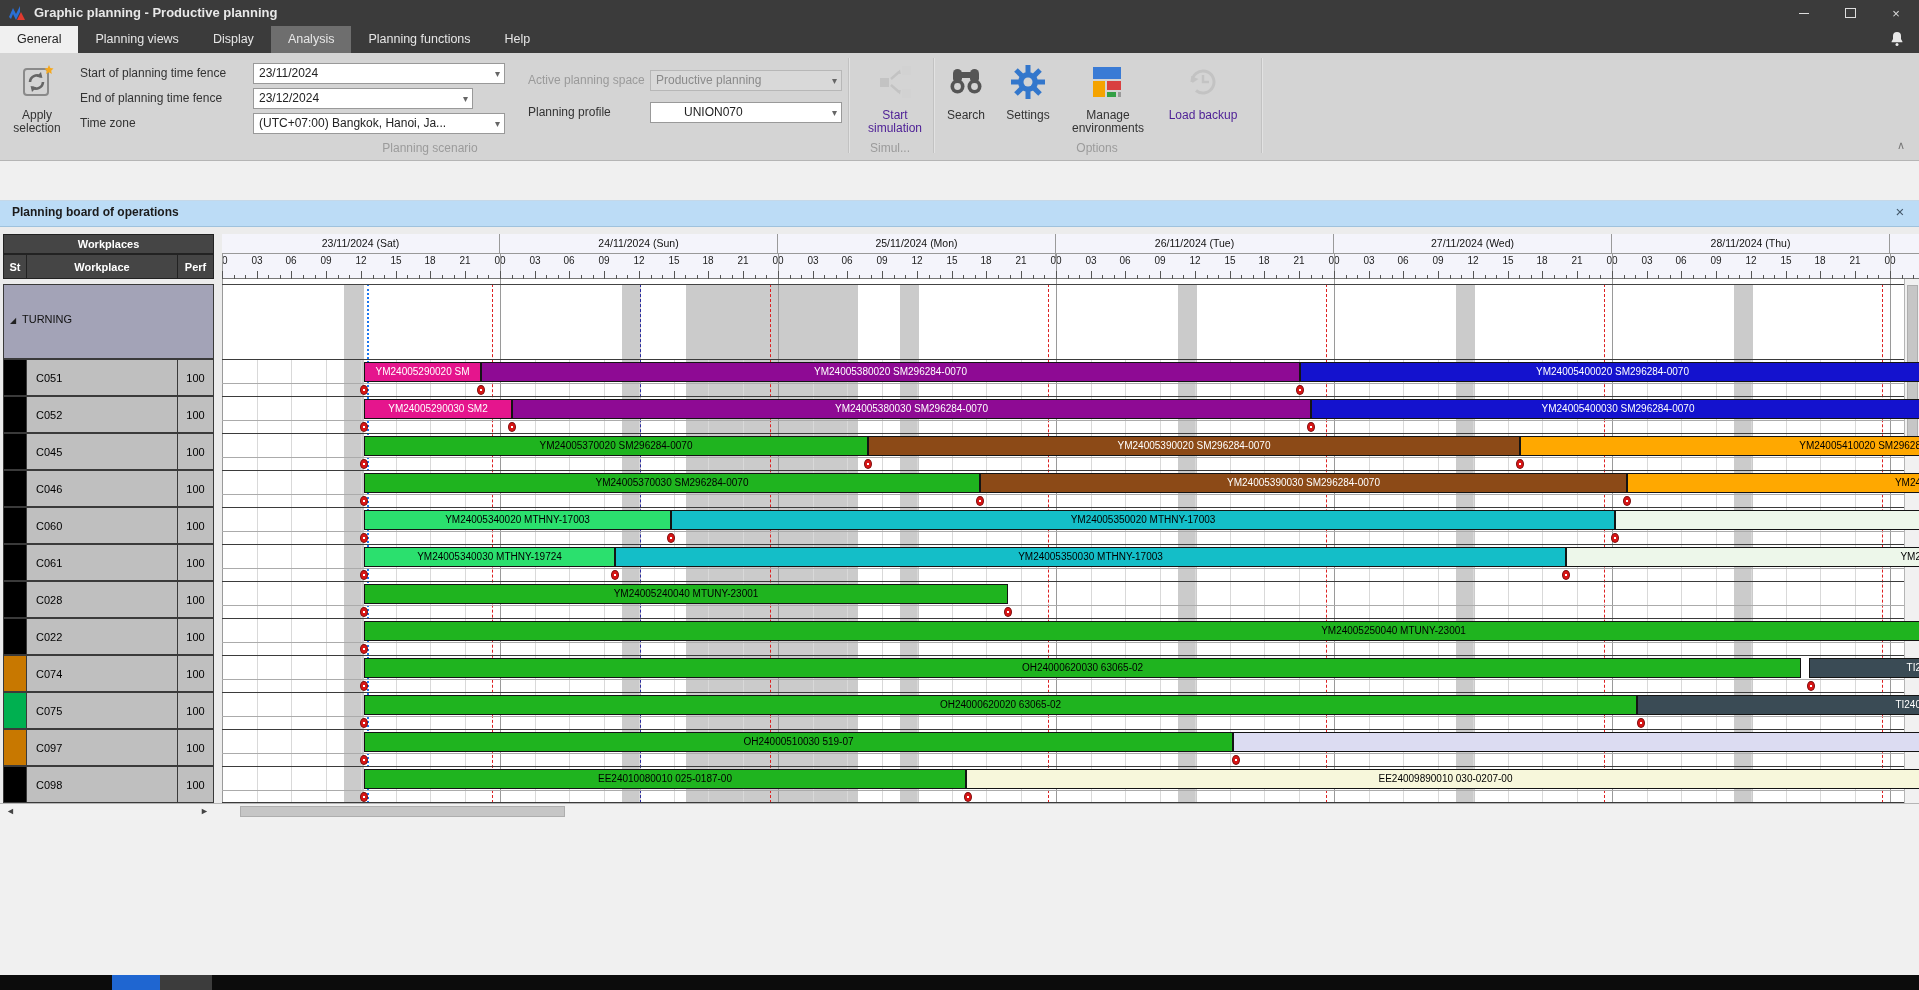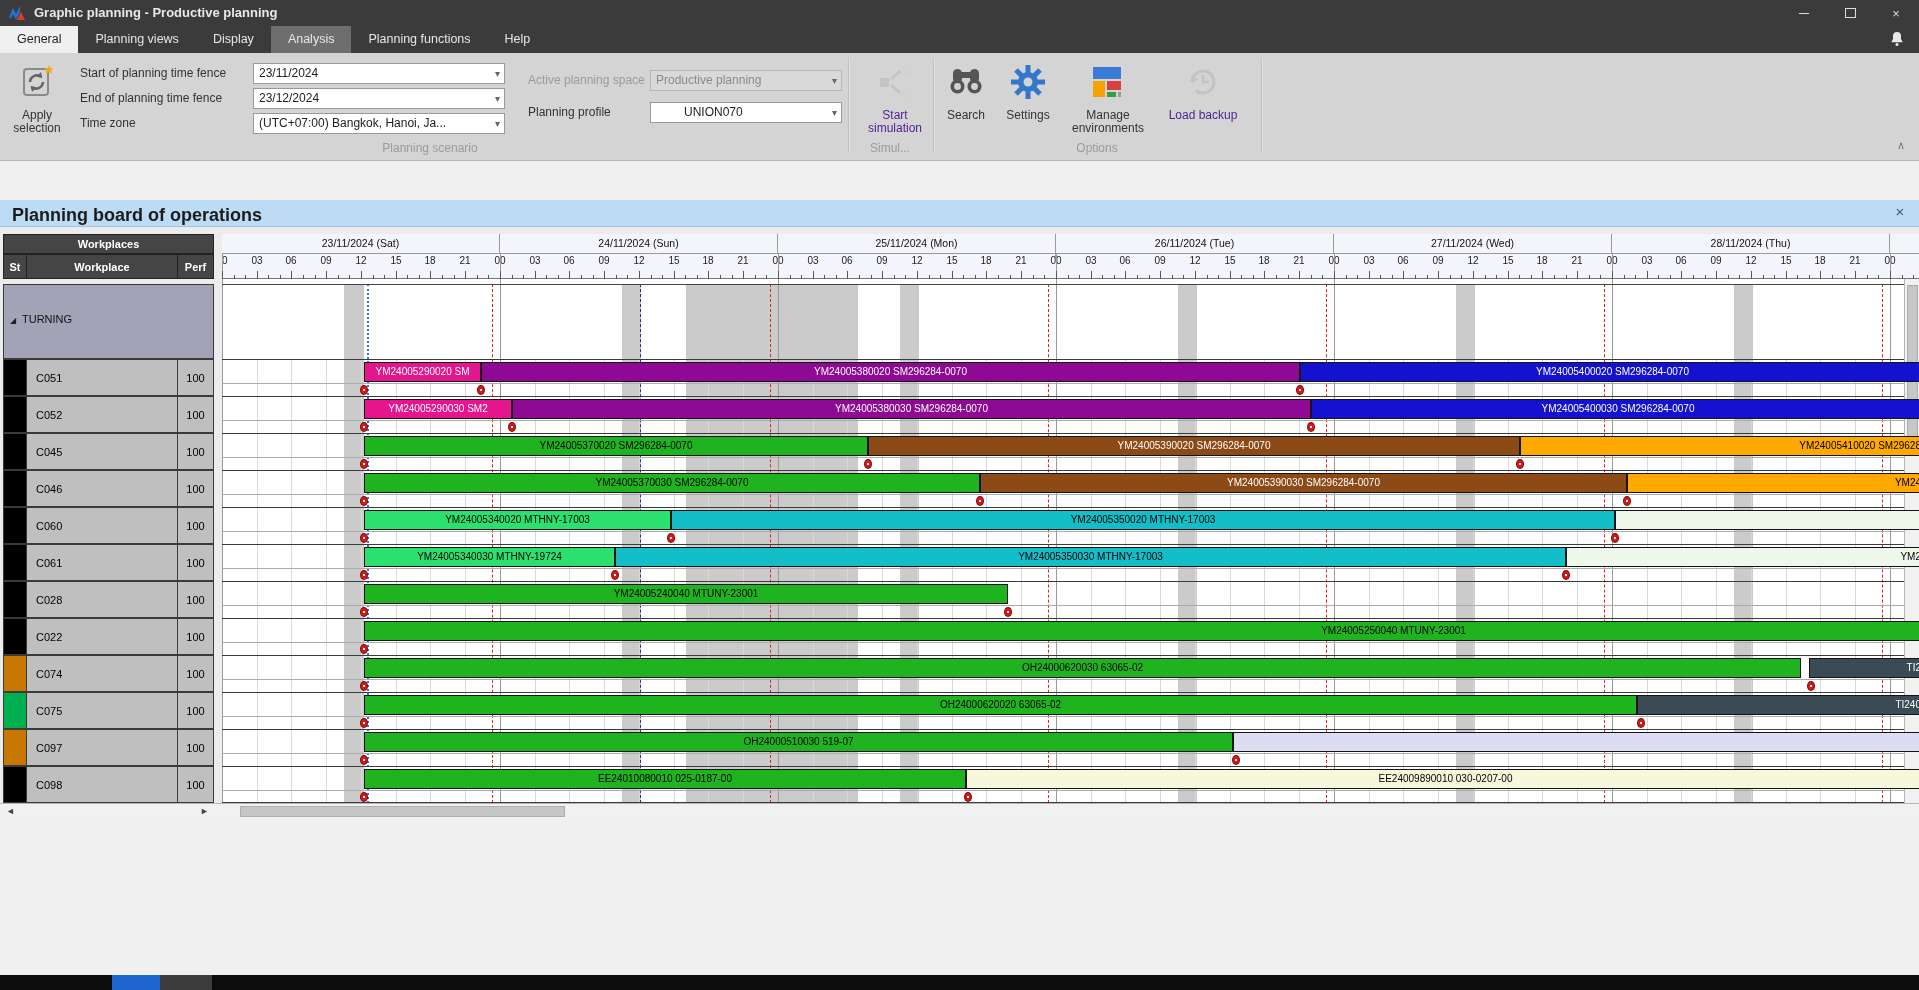--- a/index.html
+++ b/index.html
@@ -30,21 +30,21 @@
   .bigbtn{position:absolute;top:6px;height:94px;text-align:center;}
   .bigbtn .bicon{display:inline-block;margin-top:4px;}
   .bigbtn .blabel{position:absolute;left:0;right:0;top:50px;font-size:12px;color:#333;line-height:13px;}
   .bigbtn.disabled .blabel{color:#4c1d95;}
   .vsep{position:absolute;top:5px;height:95px;width:1px;background:#c2c2c2;border-right:1px solid #e2e2e2;}
   .grouplabel{position:absolute;top:88px;width:220px;margin-left:-110px;text-align:center;font-size:12px;color:#9b9b9b;}
   .ribbon-chevron{position:absolute;right:14px;top:86px;color:#777;font-size:11px;}
   
   .panel{position:absolute;left:0;top:200px;width:1919px;height:618px;background:#ececec;border-top:1px solid #c5d8e8;}
   .panel-header{position:absolute;left:0;top:0;width:1919px;height:25px;background:#bcdcf6;border-bottom:1px solid #9fc2dd;}
-  .panel-title{position:absolute;left:12px;top:4px;font-size:18px;font-weight:bold;color:#1b1b1b;}
+  .panel-title{position:absolute;left:12px;top:4px;font-size:12px;font-weight:bold;color:#1b1b1b;}
   .panel-close{position:absolute;right:10px;top:2px;font-size:15px;color:#44586a;width:18px;text-align:center;}
   #lefttable{position:absolute;left:3px;top:33px;width:212px;height:486px;}
   #timeline{position:absolute;left:222px;top:33px;width:1697px;height:569px;overflow:hidden;background:#fff;}
   #hscroll{position:absolute;left:0;top:602px;width:1919px;height:16px;background:#f1f1f1;border-top:1px solid #b5b5b5;}
   #vscroll{position:absolute;left:1904px;top:78px;width:15px;height:524px;background:#f1f1f1;border-left:1px solid #b5b5b5;box-sizing:border-box;}
   .taskbar{position:absolute;left:0;top:975px;width:1919px;height:15px;background:#0c0c0c;}
 </style>
 </head>
 <body>
 
@@ -94,21 +94,21 @@
         </svg>
       </span>
       <span class="blabel">Apply selection</span>
     </div>
 
     <span class="rlabel" style="left:80px;top:10px;">Start of planning time fence</span>
     <div class="combo" style="left:253px;top:10px;width:252px;">
       <span>23/11/2024</span><span class="arr">▾</span>
     </div>
     <span class="rlabel" style="left:80px;top:35px;">End of planning time fence</span>
-    <div class="combo" style="left:253px;top:35px;width:252px;">
+    <div class="combo" style="left:253px;top:35px;width:220px;">
       <span>23/12/2024</span><span class="arr">▾</span>
     </div>
     <span class="rlabel" style="left:80px;top:60px;">Time zone</span>
     <div class="combo" style="left:253px;top:60px;width:252px;">
       <span>(UTC+07:00) Bangkok, Hanoi, Ja...</span><span class="arr">▾</span>
     </div>
 
     <span class="rlabel disabled" style="left:528px;top:17px;">Active planning space</span>
     <div class="combo disabled" style="left:650px;top:17px;width:192px;">
       <span>Productive planning</span><span class="arr">▾</span>

